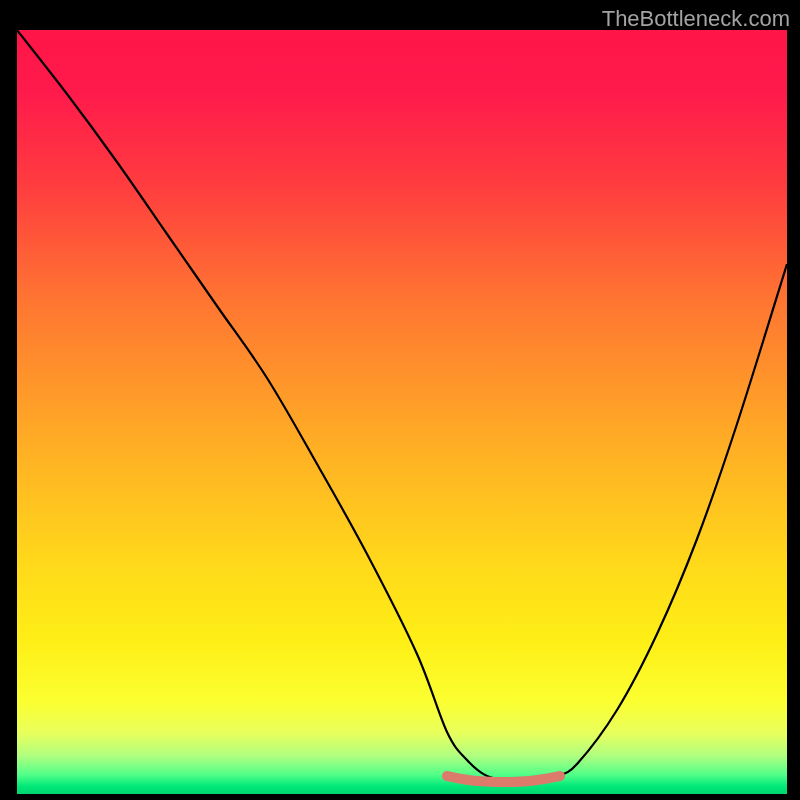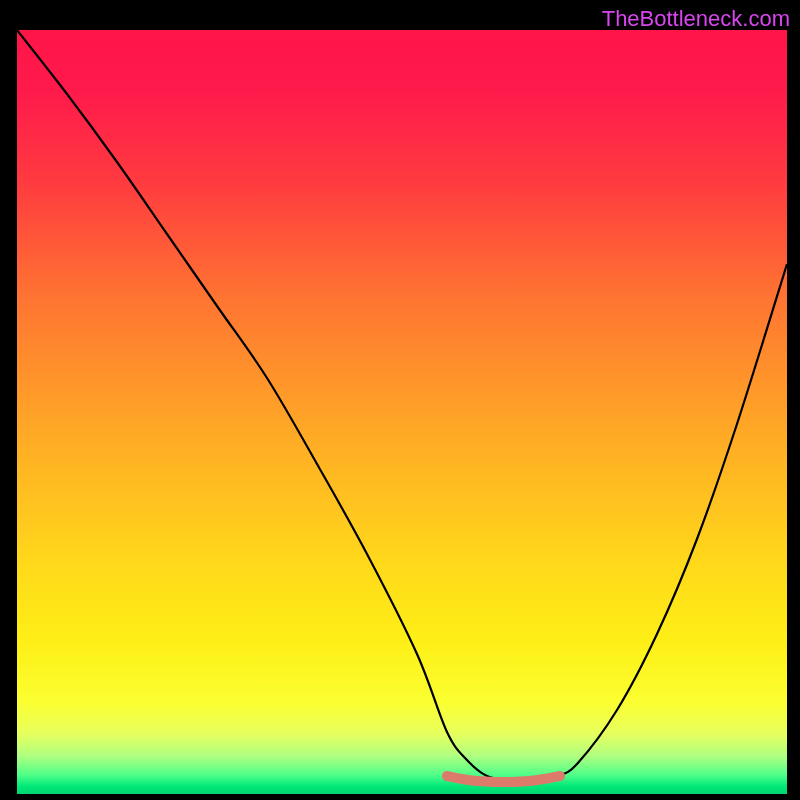--- a/index.html
+++ b/index.html
@@ -8,21 +8,21 @@
     width: 800px;
     height: 800px;
     background: #000;
     position: relative;
     font-family: Arial, sans-serif;
   }
   .watermark {
     position: absolute;
     top: 6px;
     right: 10px;
-    color: #d946ef;
+    color: #a3a3a3;
     font-size: 22px;
     font-weight: 500;
     z-index: 10;
   }
   .plot-area {
     position: absolute;
     left: 17px;
     top: 30px;
     width: 770px;
     height: 764px;

